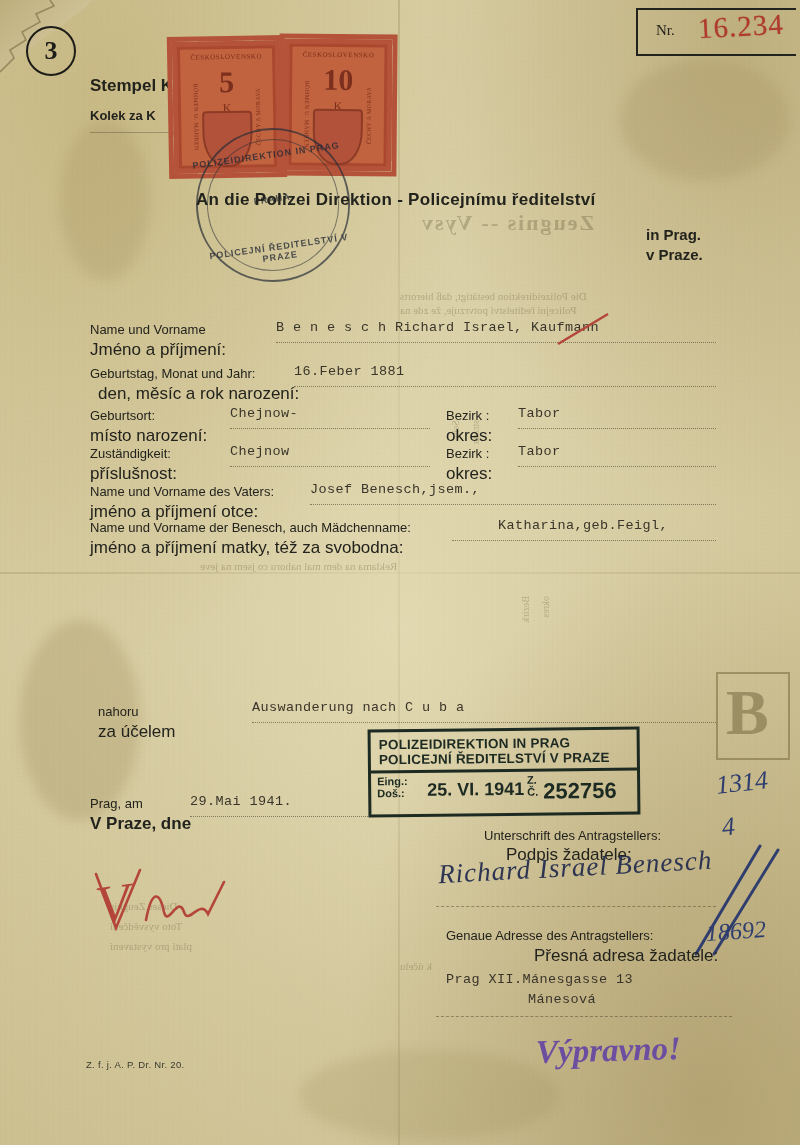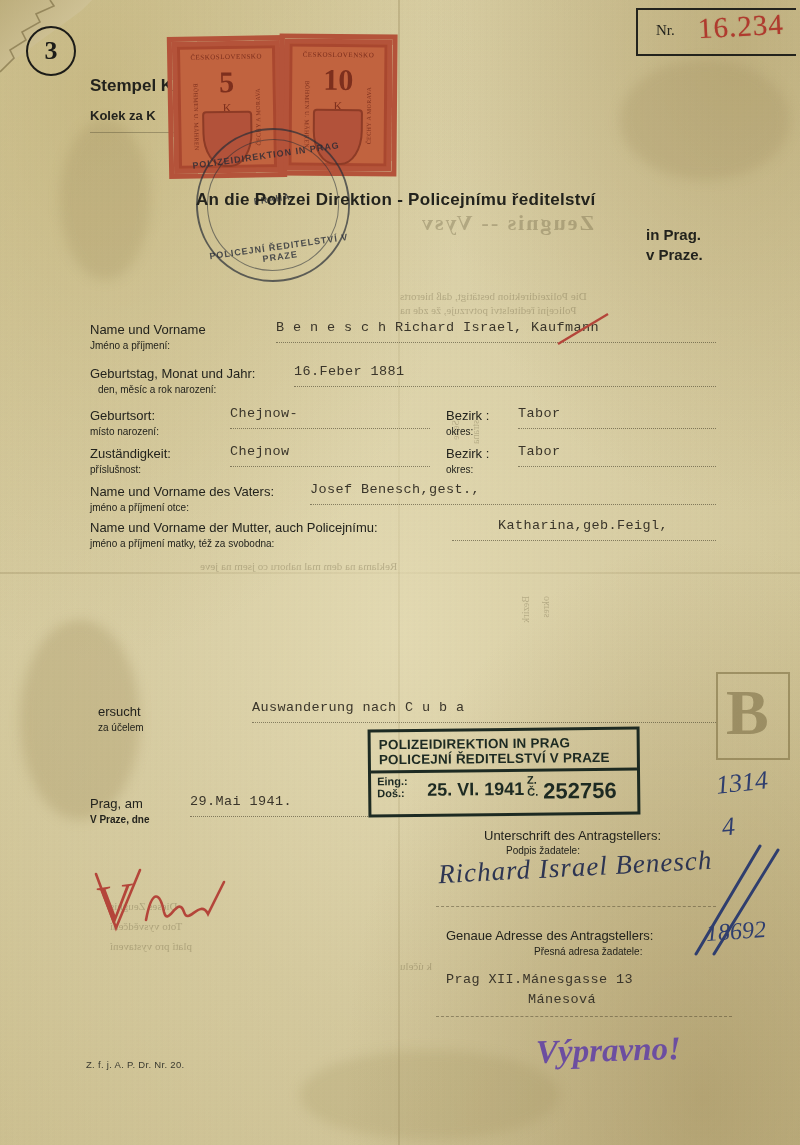--- a/index.html
+++ b/index.html
@@ -216,21 +216,21 @@
 
   
   #footer{left:86px;top:1038px;font-size:9.5px;color:#3a3a30;letter-spacing:.3px;margin-top:21px;}
   #vypravno{
     position:absolute;left:536px;top:1032px;font-family:"Liberation Serif",serif;
     font-size:33px;font-weight:bold;font-style:italic;color:#6c4ea0;transform:rotate(-1.5deg);
   }
 
   
   .lbl{font-size:13px;}
-  .lbl2{font-size:10px;}
+  .lbl2{font-size:17px;}
   .faintline{position:absolute;height:1px;background:rgba(70,62,40,.35);}
   .dashline{position:absolute;border-top:1px dashed rgba(70,62,40,.45);}
 
   
   .smudge{position:absolute;border-radius:50%;pointer-events:none;filter:blur(6px);}
   #sm1{left:20px;top:620px;width:120px;height:200px;background:rgba(150,132,80,.25);}
   #sm2{left:620px;top:60px;width:170px;height:120px;background:rgba(150,132,80,.2);}
   #sm3{left:300px;top:1050px;width:260px;height:90px;background:rgba(150,132,80,.18);}
   #sm4{left:60px;top:120px;width:90px;height:160px;background:rgba(150,132,80,.2);}
 </style>
@@ -332,32 +332,32 @@
 <div class="pr lbl2" style="left:90px;top:464px;">příslušnost:</div>
 <div class="typed" style="left:230px;top:444px;">Chejnow</div>
 <div class="dots" style="left:230px;top:466px;width:200px;"></div>
 <div class="pr lbl" style="left:446px;top:446px;">Bezirk :</div>
 <div class="pr lbl2" style="left:446px;top:464px;">okres:</div>
 <div class="typed" style="left:518px;top:444px;">Tabor</div>
 <div class="dots" style="left:518px;top:466px;width:198px;"></div>
 
 <div class="pr lbl" style="left:90px;top:484px;">Name und Vorname des Vaters:</div>
 <div class="pr lbl2" style="left:90px;top:502px;">jméno a příjmení otce:</div>
-<div class="typed" style="left:310px;top:482px;">Josef Benesch,gest.,</div>
+<div class="typed" style="left:310px;top:482px;">Josef Benesch,jsem.,</div>
 <div class="dots" style="left:310px;top:504px;width:406px;"></div>
 
-<div class="pr lbl" style="left:90px;top:520px;">Name und Vorname der Mutter, auch Policejnímu:</div>
+<div class="pr lbl" style="left:90px;top:520px;">Name und Vorname der Benesch, auch Mädchenname:</div>
 <div class="pr lbl2" style="left:90px;top:538px;">jméno a příjmení matky, též za svobodna:</div>
 <div class="typed" style="left:452px;top:518px;margin-left:46px;">Katharina,geb.Feigl,</div>
 <div class="dots" style="left:452px;top:540px;width:264px;"></div>
 
 <div id="req1">ersucht um Austellung des Leumundszeugnisses</div>
 <div id="req2">žádá za vystavení vysvědčení zachovalosti</div>
 
-<div class="pr lbl" style="left:98px;top:704px;">ersucht</div>
+<div class="pr lbl" style="left:98px;top:704px;">nahoru</div>
 <div class="pr lbl2" style="left:98px;top:722px;">za účelem</div>
 <div class="typed" style="left:252px;top:700px;">Auswanderung nach C u b a</div>
 <div class="dots" style="left:252px;top:722px;width:464px;"></div>
 
 <div id="bbox"></div>
 <div id="bletter">B</div>
 
 <div class="pr lbl" style="left:90px;top:796px;">Prag, am</div>
 <div class="pr lbl2" style="left:90px;top:814px;font-weight:bold;">V Praze, dne</div>
 <div class="typed" style="left:190px;top:794px;">29.Mai 1941.</div>

